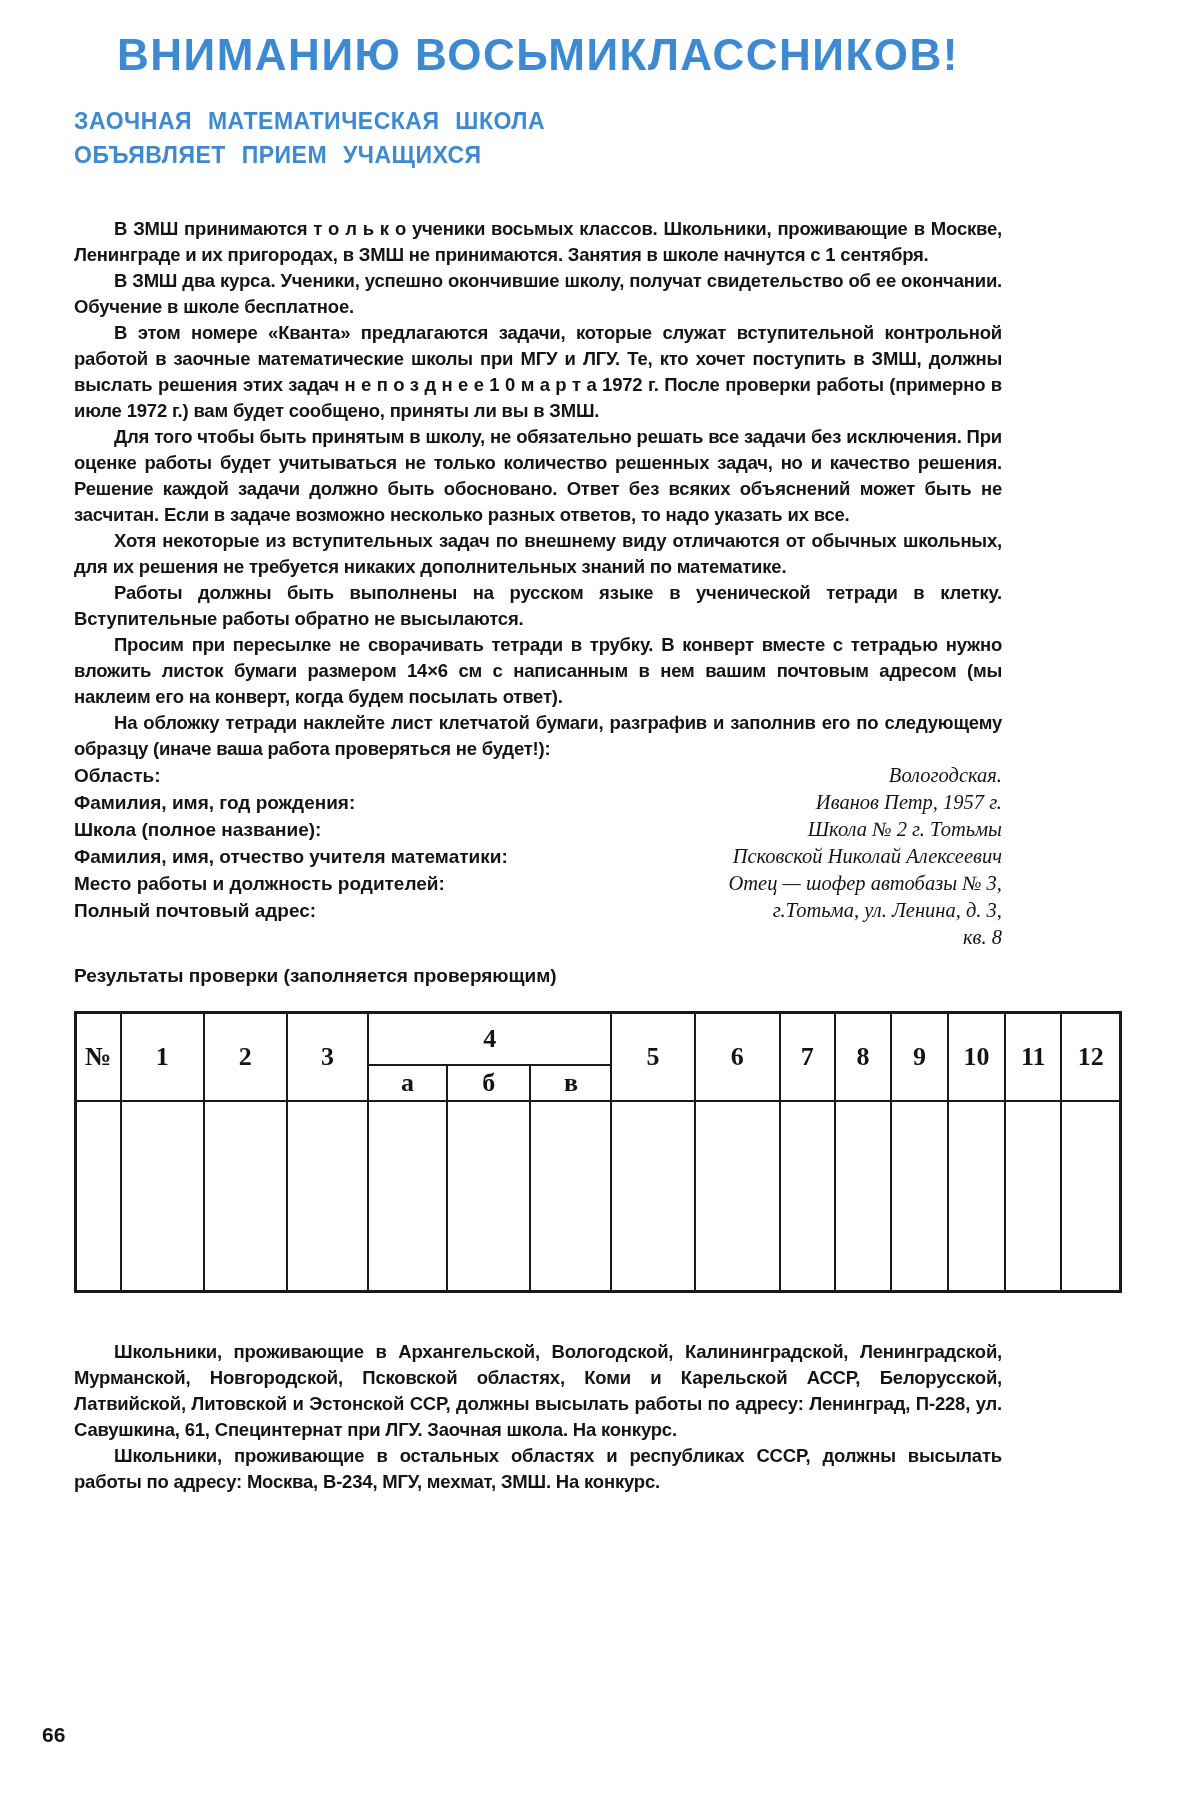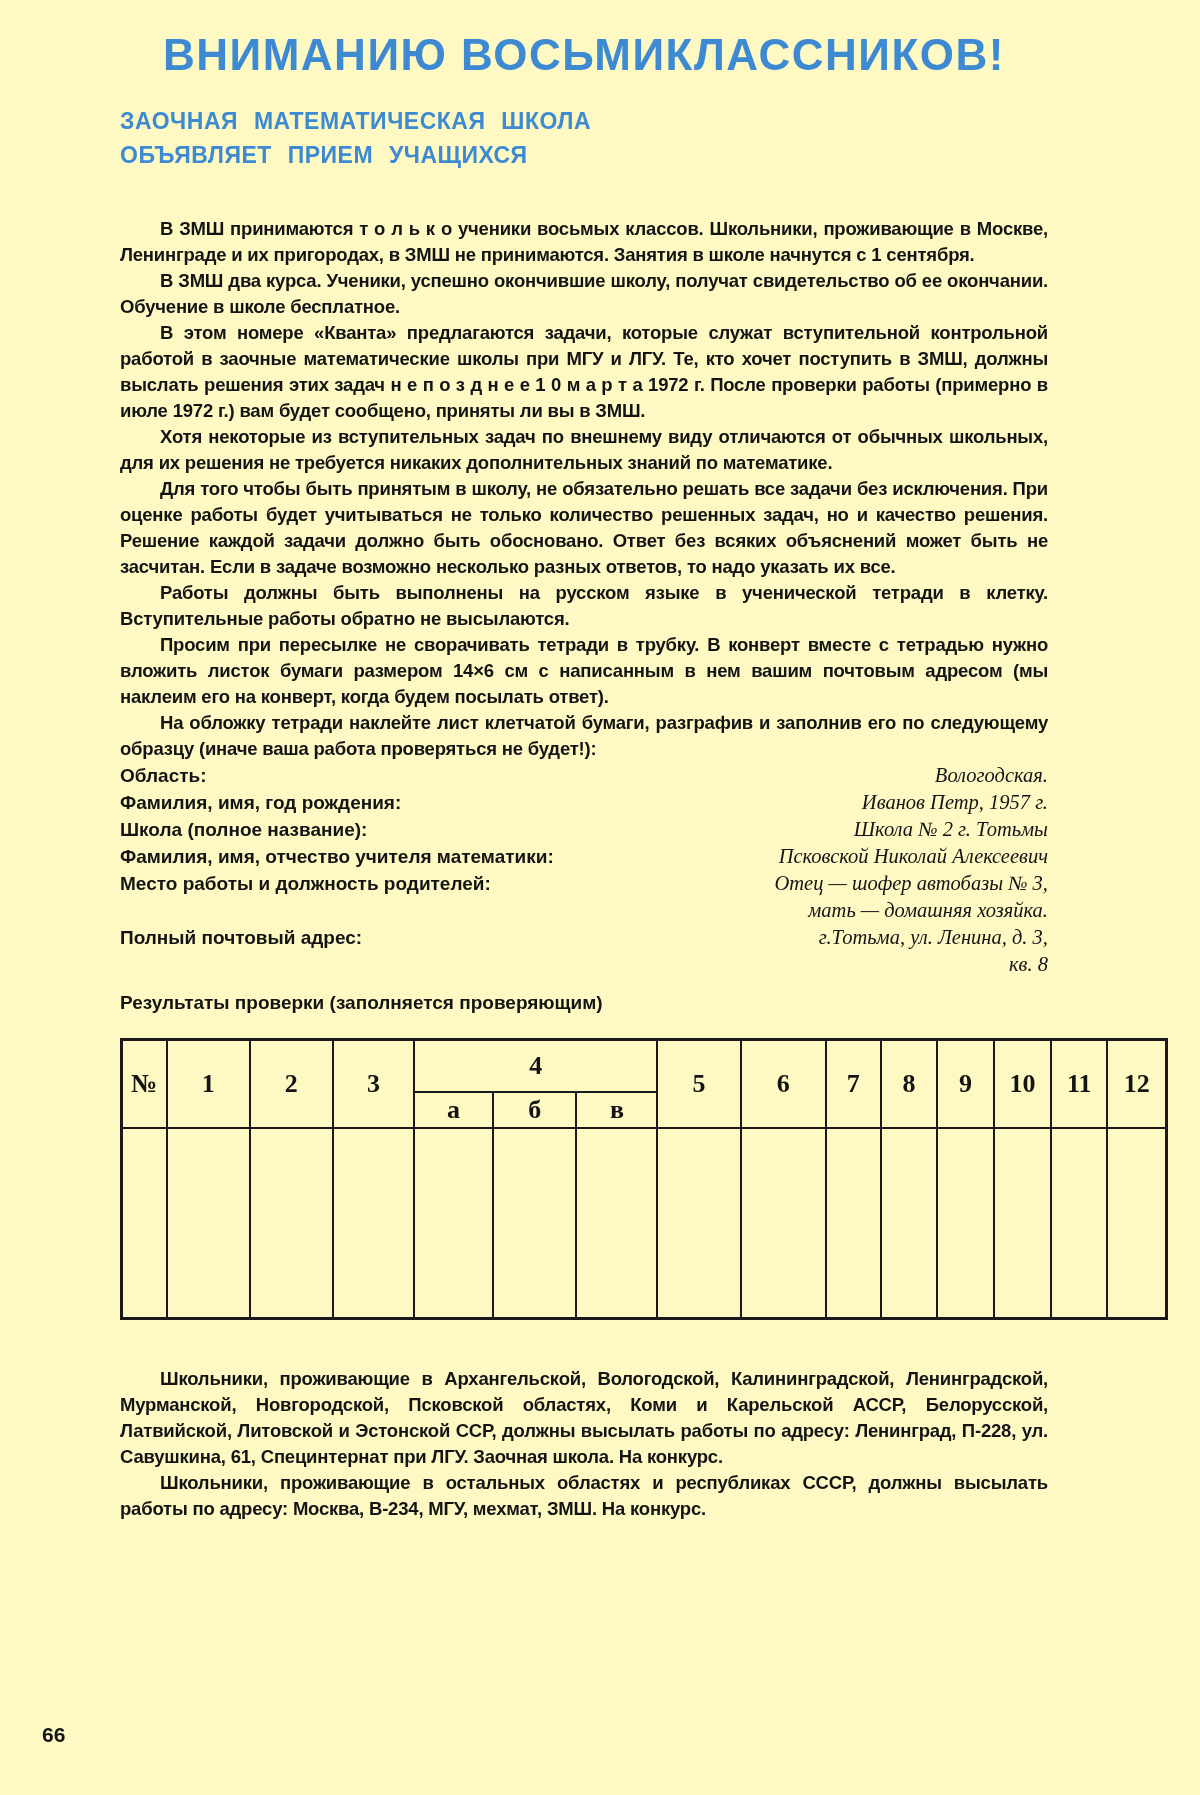--- a/index.html
+++ b/index.html
@@ -1,21 +1,21 @@
 <!DOCTYPE html>
 <html lang="ru"><head>
 <meta charset="utf-8">
 <style>
   html,body{margin:0;padding:0;background:#dedbd2;}
   .page{
     width:1200px;height:1795px;
-    background:#fef9c3;
+    background:#ffffff;
     position:relative;
     box-sizing:border-box;
-    padding:30px 0 0 120px;
+    padding:30px 0 0 74px;
     font-family:"Liberation Sans",sans-serif;
     color:#141414;
     overflow:hidden;
   }
   .text-col{width:928px;}
 
   .title{
     width:928px;margin:0;
     text-align:center;
     color:#3d8ad2;
@@ -101,22 +101,22 @@
     <div class="subtitle">
       <div>ЗАОЧНАЯ МАТЕМАТИЧЕСКАЯ ШКОЛА</div>
       <div>ОБЪЯВЛЯЕТ ПРИЕМ УЧАЩИХСЯ</div>
     </div>
   </header>
 
   <section class="intro">
     <p>В ЗМШ принимаются т о л ь к о ученики восьмых классов. Школьники, проживающие в Москве, Ленинграде и их пригородах, в ЗМШ не принимаются. Занятия в школе начнутся с 1 сентября.</p>
     <p>В ЗМШ два курса. Ученики, успешно окончившие школу, получат свидетельство об ее окончании. Обучение в школе бесплатное.</p>
     <p>В этом номере «Кванта» предлагаются задачи, которые служат вступительной контрольной работой в заочные математические школы при МГУ и ЛГУ. Те, кто хочет поступить в ЗМШ, должны выслать решения этих задач н е  п о з д н е е  1 0  м а р т а 1972 г. После проверки работы (примерно в июле 1972 г.) вам будет сообщено, приняты ли вы в ЗМШ.</p>
+    <p>Для того чтобы быть принятым в школу, не обязательно решать все задачи без исключения. При оценке работы будет учитываться не только количество решенных задач, но и качество решения. Решение каждой задачи должно быть обосновано. Ответ без всяких объяснений может быть не засчитан. Если в задаче возможно несколько разных ответов, то надо указать их все.</p>
     <p>Хотя некоторые из вступительных задач по внешнему виду отличаются от обычных школьных, для их решения не требуется никаких дополнительных знаний по математике.</p>
-    <p>Для того чтобы быть принятым в школу, не обязательно решать все задачи без исключения. При оценке работы будет учитываться не только количество решенных задач, но и качество решения. Решение каждой задачи должно быть обосновано. Ответ без всяких объяснений может быть не засчитан. Если в задаче возможно несколько разных ответов, то надо указать их все.</p>
     <p>Работы должны быть выполнены на русском языке в ученической тетради в клетку. Вступительные работы обратно не высылаются.</p>
     <p>Просим при пересылке не сворачивать тетради в трубку. В конверт вместе с тетрадью нужно вложить листок бумаги размером 14×6 см с написанным в нем вашим почтовым адресом (мы наклеим его на конверт, когда будем посылать ответ).</p>
     <p>На обложку тетради наклейте лист клетчатой бумаги, разграфив и заполнив его по следующему образцу (иначе ваша работа проверяться не будет!):</p>
   </section>
 
   <section class="form-sample">
     <div class="form-row">
       <span class="form-label">Область:</span>
       <span class="form-value">Вологодская.</span>
     </div>
@@ -128,24 +128,20 @@
       <span class="form-label">Школа (полное название):</span>
       <span class="form-value">Школа № 2 г. Тотьмы</span>
     </div>
     <div class="form-row">
       <span class="form-label">Фамилия, имя, отчество учителя математики:</span>
       <span class="form-value">Псковской Николай Алексеевич</span>
     </div>
     <div class="form-row">
       <span class="form-label">Место работы и должность родителей:</span>
       <span class="form-value">Отец — шофер автобазы № 3,</span>
-    </div>
-    <div class="form-row">
-      <span class="form-label"></span>
-      <span class="form-value">мать — домашняя хозяйка.</span>
     </div>
     <div class="form-row">
       <span class="form-label">Полный почтовый адрес:</span>
       <span class="form-value">г.Тотьма, ул. Ленина, д. 3,</span>
     </div>
     <div class="form-row">
       <span class="form-label"></span>
       <span class="form-value">кв. 8</span>
     </div>
     <p class="results-label">Результаты проверки (заполняется проверяющим)</p>

